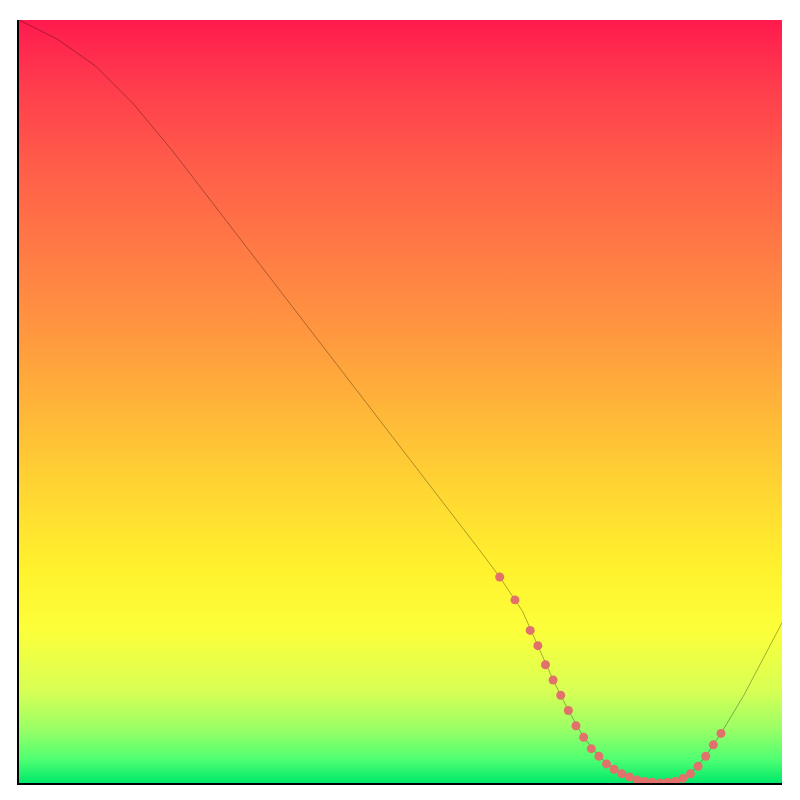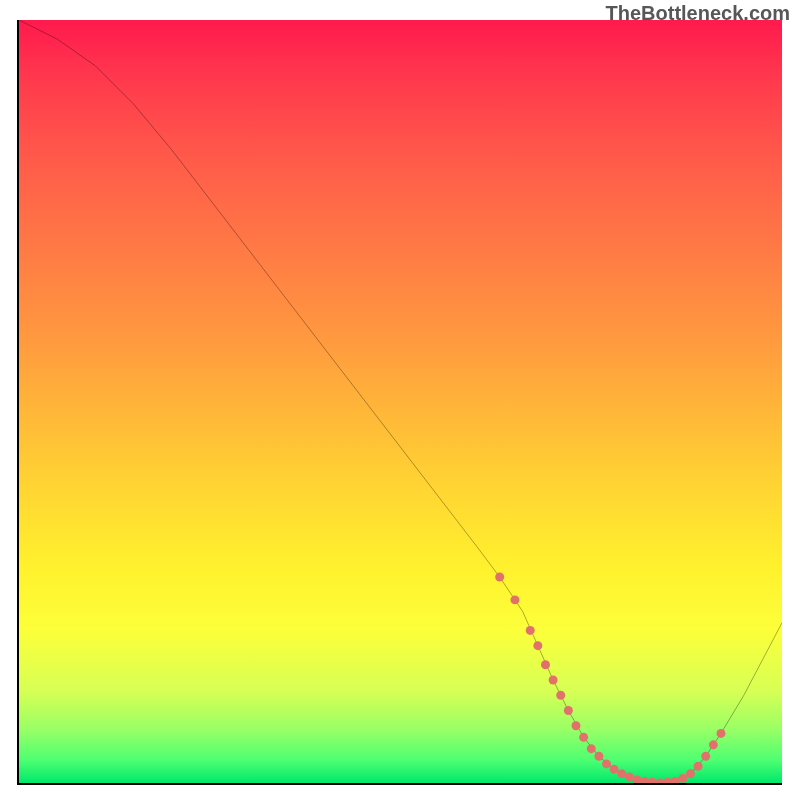--- a/index.html
+++ b/index.html
@@ -93,15 +93,14 @@
         <circle cx="86" cy="99.8" r="0.588" fill="#e2716c"></circle>
         <circle cx="87" cy="99.4" r="0.588" fill="#e2716c"></circle>
         <circle cx="88" cy="98.8" r="0.588" fill="#e2716c"></circle>
         <circle cx="89" cy="97.8" r="0.588" fill="#e2716c"></circle>
         <circle cx="90" cy="96.5" r="0.588" fill="#e2716c"></circle>
         <circle cx="91" cy="95" r="0.588" fill="#e2716c"></circle>
         <circle cx="92" cy="93.5" r="0.588" fill="#e2716c"></circle>
       </svg>
   </div>
 
-  <div class="watermark">TheBottleneck.com</div>
 
 </div>
 
 </body></html>

